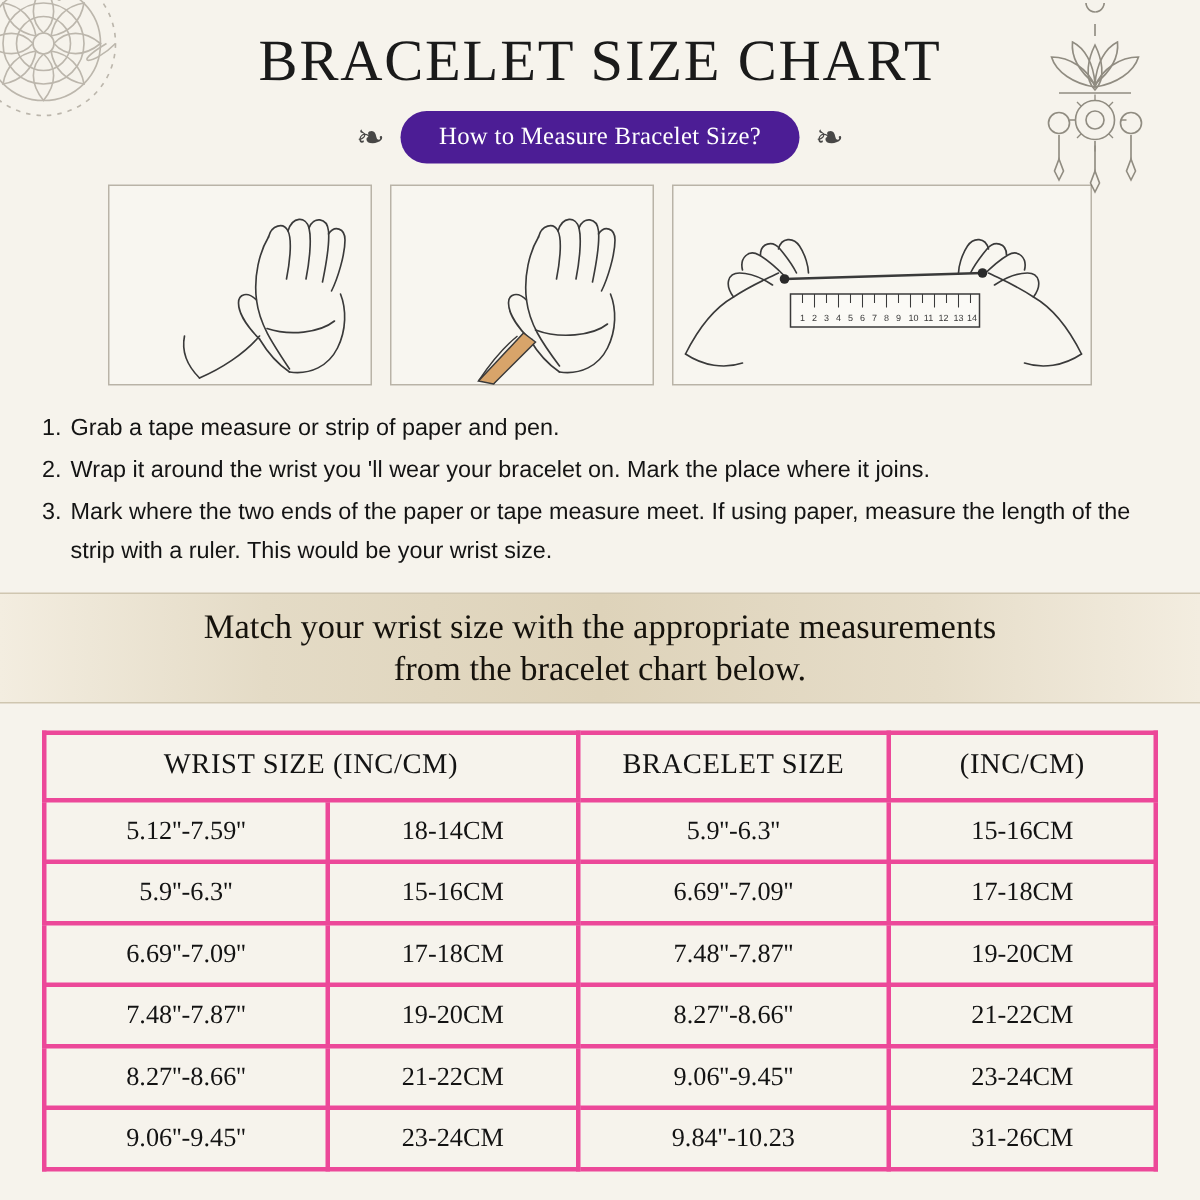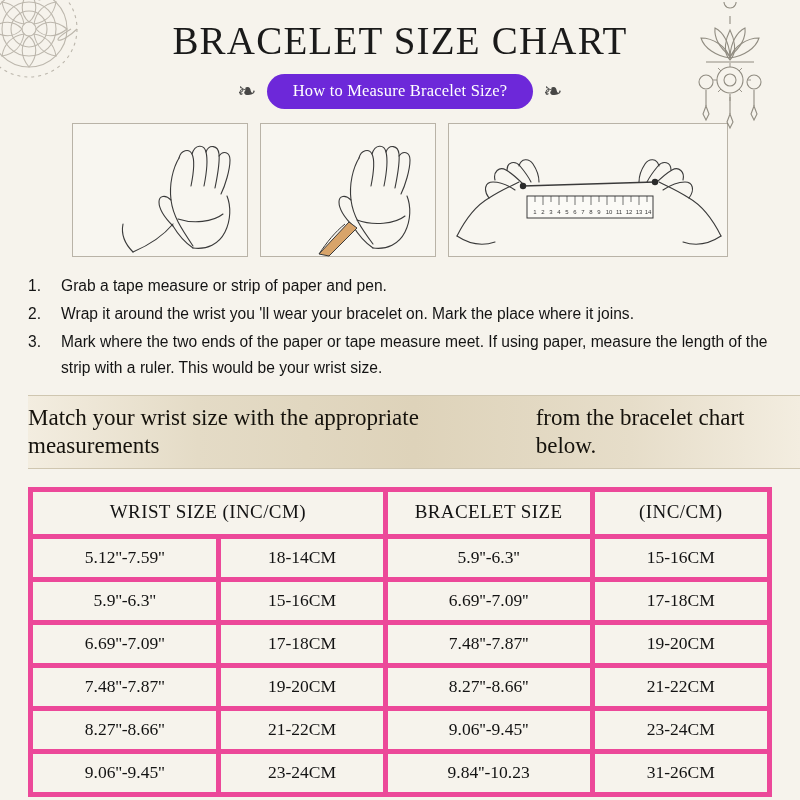--- a/index.html
+++ b/index.html
@@ -55,21 +55,21 @@
 
   
   .sub-row {
     display: flex;
     align-items: center;
     justify-content: center;
     margin-top: 11px;
     gap: 10px;
   }
   .pill {
-    background: #6d28d9;
+    background: #4c1d95;
     color: #ffffff;
     border-radius: 18px;
     padding: 7px 26px 8px;
     font-size: 16.5px;
     letter-spacing: 0.2px;
     font-family: "Liberation Serif", serif;
     white-space: nowrap;
   }
   .flourish {
     font-size: 23px;
@@ -101,34 +101,34 @@
     font-size: 15.6px;
     line-height: 1.66;
     color: #141414;
   }
   .step {
     display: flex;
     gap: 6px;
     margin-bottom: 2px;
   }
   .step-num { flex: 0 0 auto; }
-  .step-text { flex: 1 1 auto; margin-left: 14px; }
+  .step-text { flex: 1 1 auto; }
 
   
   .banner {
     margin-top: 14px;
     height: 72px;
     background: linear-gradient(to right, #f3ede0 0%, #e4dbc6 22%, #ded3ba 50%, #e6ddc9 78%, #f3ede0 100%);
     border-top: 1px solid #cfc6b0;
     border-bottom: 1px solid #cfc6b0;
     display: flex;
-    flex-direction: row;
+    flex-direction: column;
     align-items: center;
     justify-content: center;
-    margin-left: 28px;
+    text-align: center;
   }
   .banner-line {
     font-size: 23px;
     line-height: 1.18;
     font-family: "Liberation Serif", serif;
     color: #15120c;
   }
 
   
   .table-wrap {
@@ -137,21 +137,21 @@
   }
   table.size-table {
     width: 100%;
     border-collapse: collapse;
     font-family: "Liberation Serif", serif;
     font-size: 17.5px;
     color: #131313;
   }
   table.size-table th,
   table.size-table td {
-    border: 5px solid #ec4899;
+    border: 3px solid #ec4899;
     text-align: center;
     padding: 6px 2px 7px;
     height: 25px;
   }
   table.size-table thead th {
     font-weight: normal;
     font-size: 19px;
     letter-spacing: 0.4px;
     padding: 8px 2px 9px;
   }

